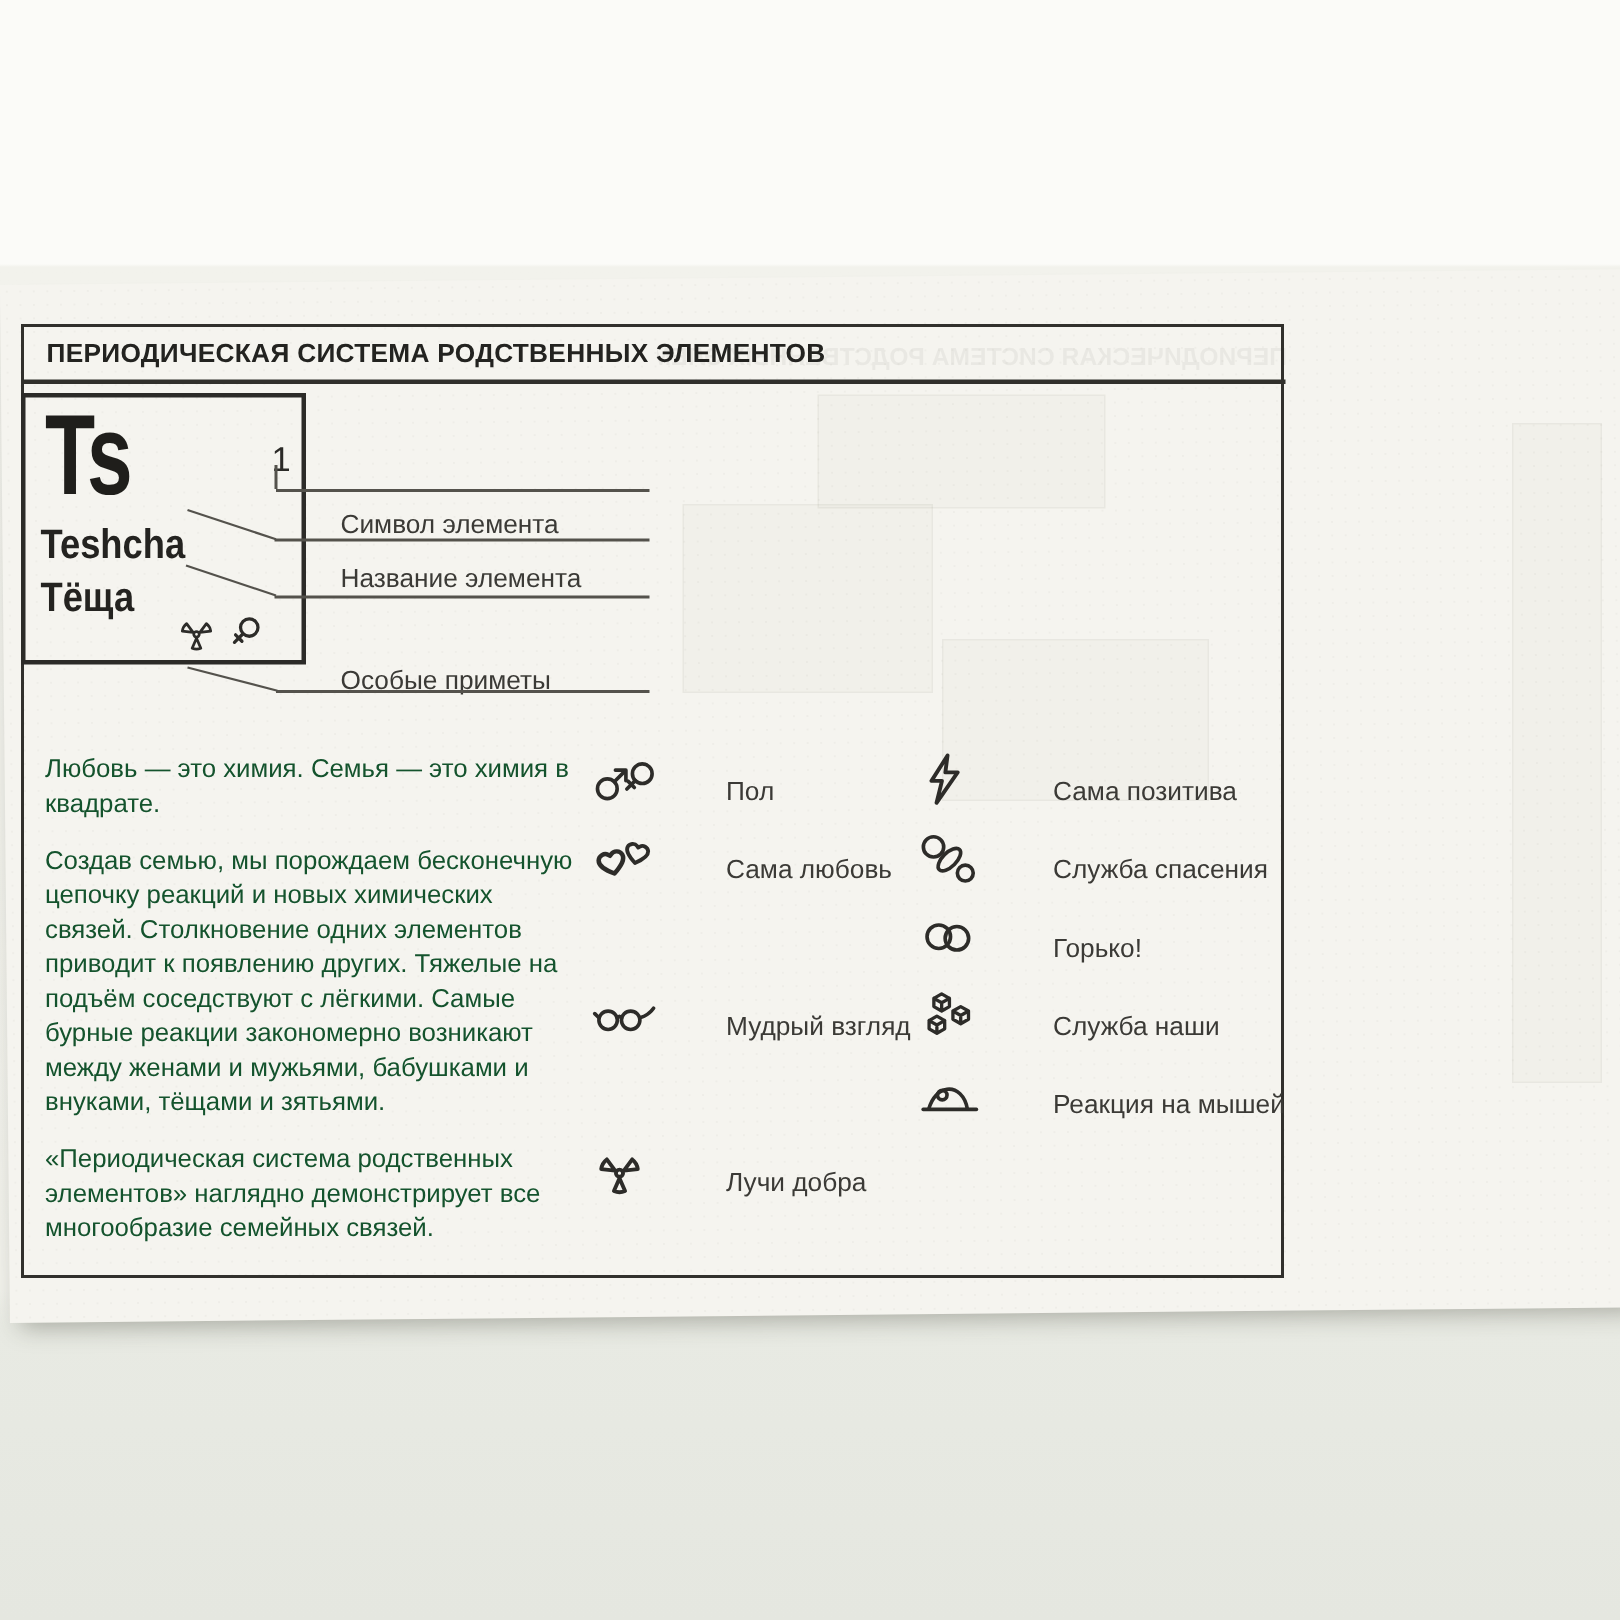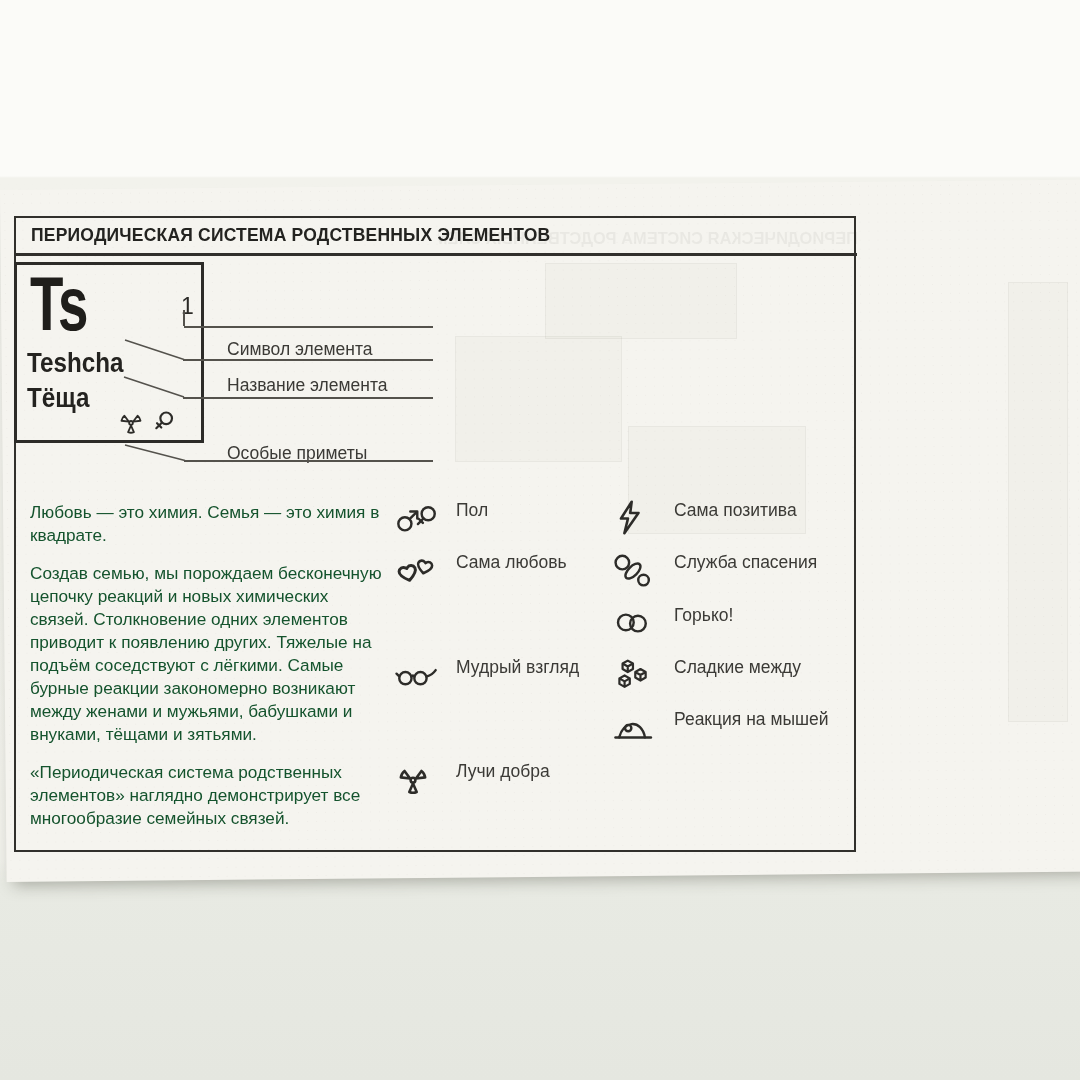--- a/index.html
+++ b/index.html
@@ -36,21 +36,21 @@
   .count{position:absolute;left:181px;top:293px;font-size:23px;color:#2b2a27;}
   
   .callout{position:absolute;left:227px;width:225px;font-size:17.5px;line-height:25.5px;color:#3b3a36;}
   .uline{position:absolute;height:1.5px;background:#54524c;}
   .vline{position:absolute;width:1.5px;background:#54524c;}
   
   .copy{position:absolute;left:30px;top:501px;width:356px;font-size:17.2px;
     line-height:23px;color:#14532d;}
   .copy p{margin:0 0 15px 0;}
   
-  .lrow{position:absolute;height:38px;display:flex;align-items:flex-start;}
+  .lrow{position:absolute;height:38px;display:flex;align-items:flex-end;gap:28px;}
   .ic{width:50px;display:flex;align-items:center;justify-content:flex-start;flex:none;}
   .ll{margin-left:12px;font-size:17.5px;color:#3b3a36;white-space:nowrap;}
   svg.g{stroke:#2d2c29;stroke-width:2.3;fill:none;stroke-linecap:round;stroke-linejoin:round;}
   svg.gthin{stroke:#2d2c29;stroke-width:2.1;fill:none;stroke-linecap:round;stroke-linejoin:round;}
 </style>
 </head>
 <body>
 
 <div id="scene">
 
@@ -193,21 +193,21 @@
   </div>
 
   <div class="lrow" style="left:612px;top:657px">
     <span class="ic">
       <svg class="gthin" width="40" height="36" viewBox="0 0 36 34">
         <path d="M14,3.4 L18.9,6.2 L18.9,11.4 L14,14.2 L9.1,11.4 L9.1,6.2 Z M9.1,6.2 L14,9 L18.9,6.2 M14,9 L14,14.2"></path>
         <path d="M26,11.4 L30.9,14.2 L30.9,19.4 L26,22.2 L21.1,19.4 L21.1,14.2 Z M21.1,14.2 L26,17 L30.9,14.2 M26,17 L26,22.2"></path>
         <path d="M11,17.4 L15.9,20.2 L15.9,25.4 L11,28.2 L6.1,25.4 L6.1,20.2 Z M6.1,20.2 L11,23 L15.9,20.2 M11,23 L11,28.2"></path>
       </svg>
       </span>
-    <span class="ll">Сладкие между</span>
+    <span class="ll">Служба наши</span>
   </div>
 
   <div class="lrow" style="left:612px;top:709px">
     <span class="ic">
       <svg class="g" width="44" height="36" viewBox="0 0 40 34">
         <line x1="2.5" y1="27" x2="36" y2="27"></line>
         <path d="M6,26.8 C8,19.5 12.5,15 17.5,14.3 C23.5,13.5 29,18.5 30.3,26.8"></path>
         <circle cx="14.5" cy="18" r="3"></circle>
       </svg>
       </span>

